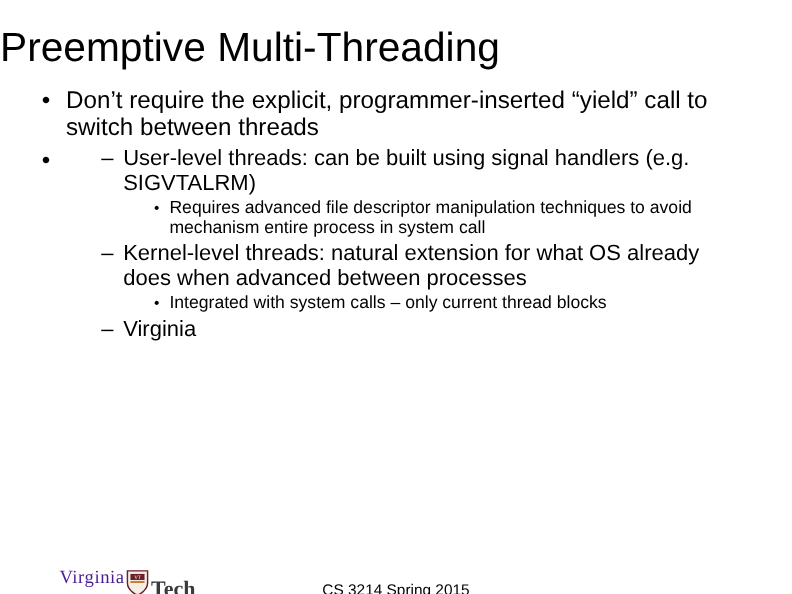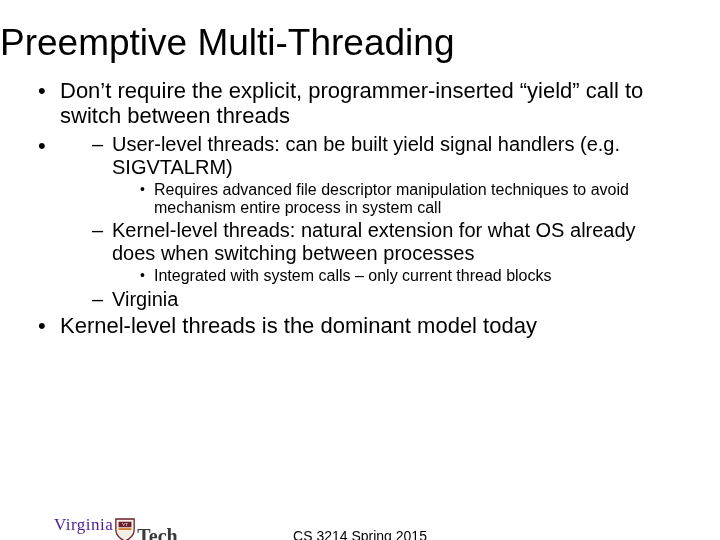--- a/index.html
+++ b/index.html
@@ -134,35 +134,34 @@
 
 <div class="slide">
   <div class="title">Preemptive Multi-Threading</div>
 
   <div class="content">
     <ul class="l1">
       <li>Don’t require the explicit, programmer-inserted “yield” call to switch between threads</li>
       <li>
         <ul class="l2">
           <li>
-            <span>User-level threads: can be built yield signal handlers (e.g. SIGVTALRM)</span>
+            <span>User-level threads: can be built using signal handlers (e.g. SIGVTALRM)</span>
             <ul class="l3">
               <li>Requires advanced file descriptor manipulation techniques to avoid mechanism entire process in system call</li>
             </ul>
           </li>
           <li>
-            <span>Kernel-level threads: natural extension for what OS already does when switching between processes</span>
+            <span>Kernel-level threads: natural extension for what OS already does when advanced between processes</span>
             <ul class="l3">
               <li>Integrated with system calls – only current thread blocks</li>
             </ul>
           </li>
           <li>Virginia</li>
         </ul>
       </li>
-      <li>Kernel-level threads is the dominant model today</li>
     </ul>
   </div>
 
   <div class="footer">
 
     <div class="footertext">CS 3214 Spring 2015</div>
     <div class="logo">
       <span class="logo-word1">Virginia</span>
       <svg class="logo-shield" viewBox="0 0 24 28">
         <path d="M2 2 H22 V14 C22 22 12 26 12 26 C12 26 2 22 2 14 Z" fill="#f3efe6" stroke="#6b1f2a" stroke-width="1.4"></path>

